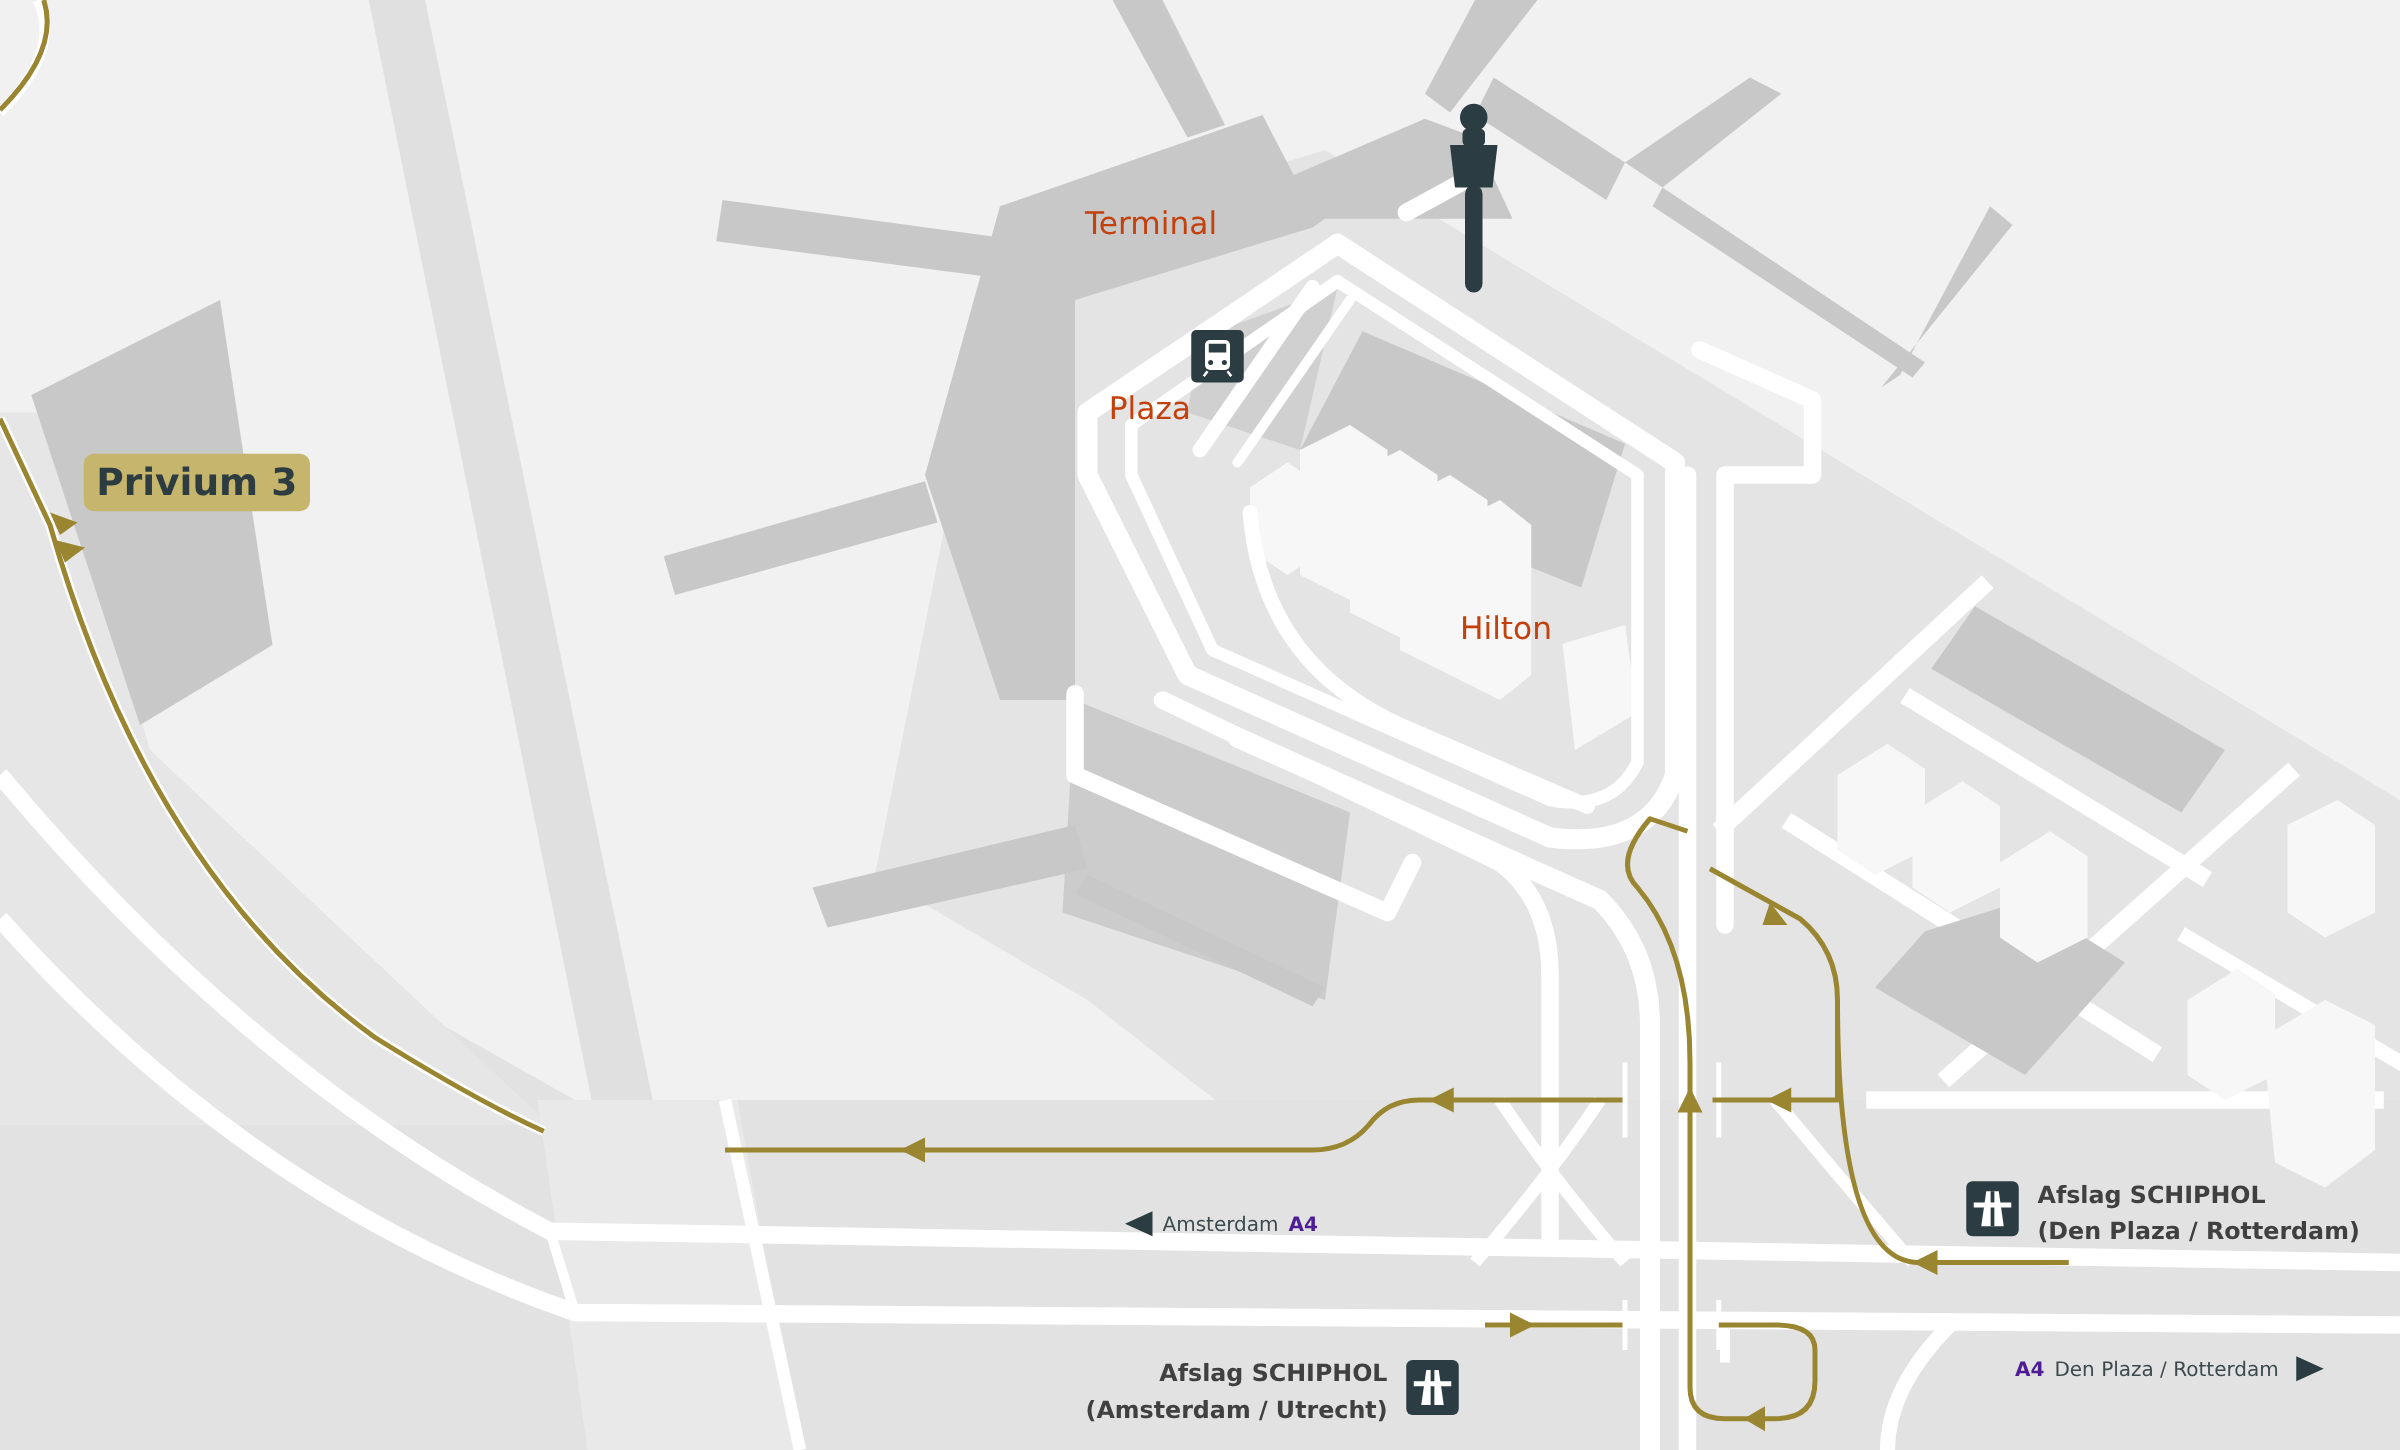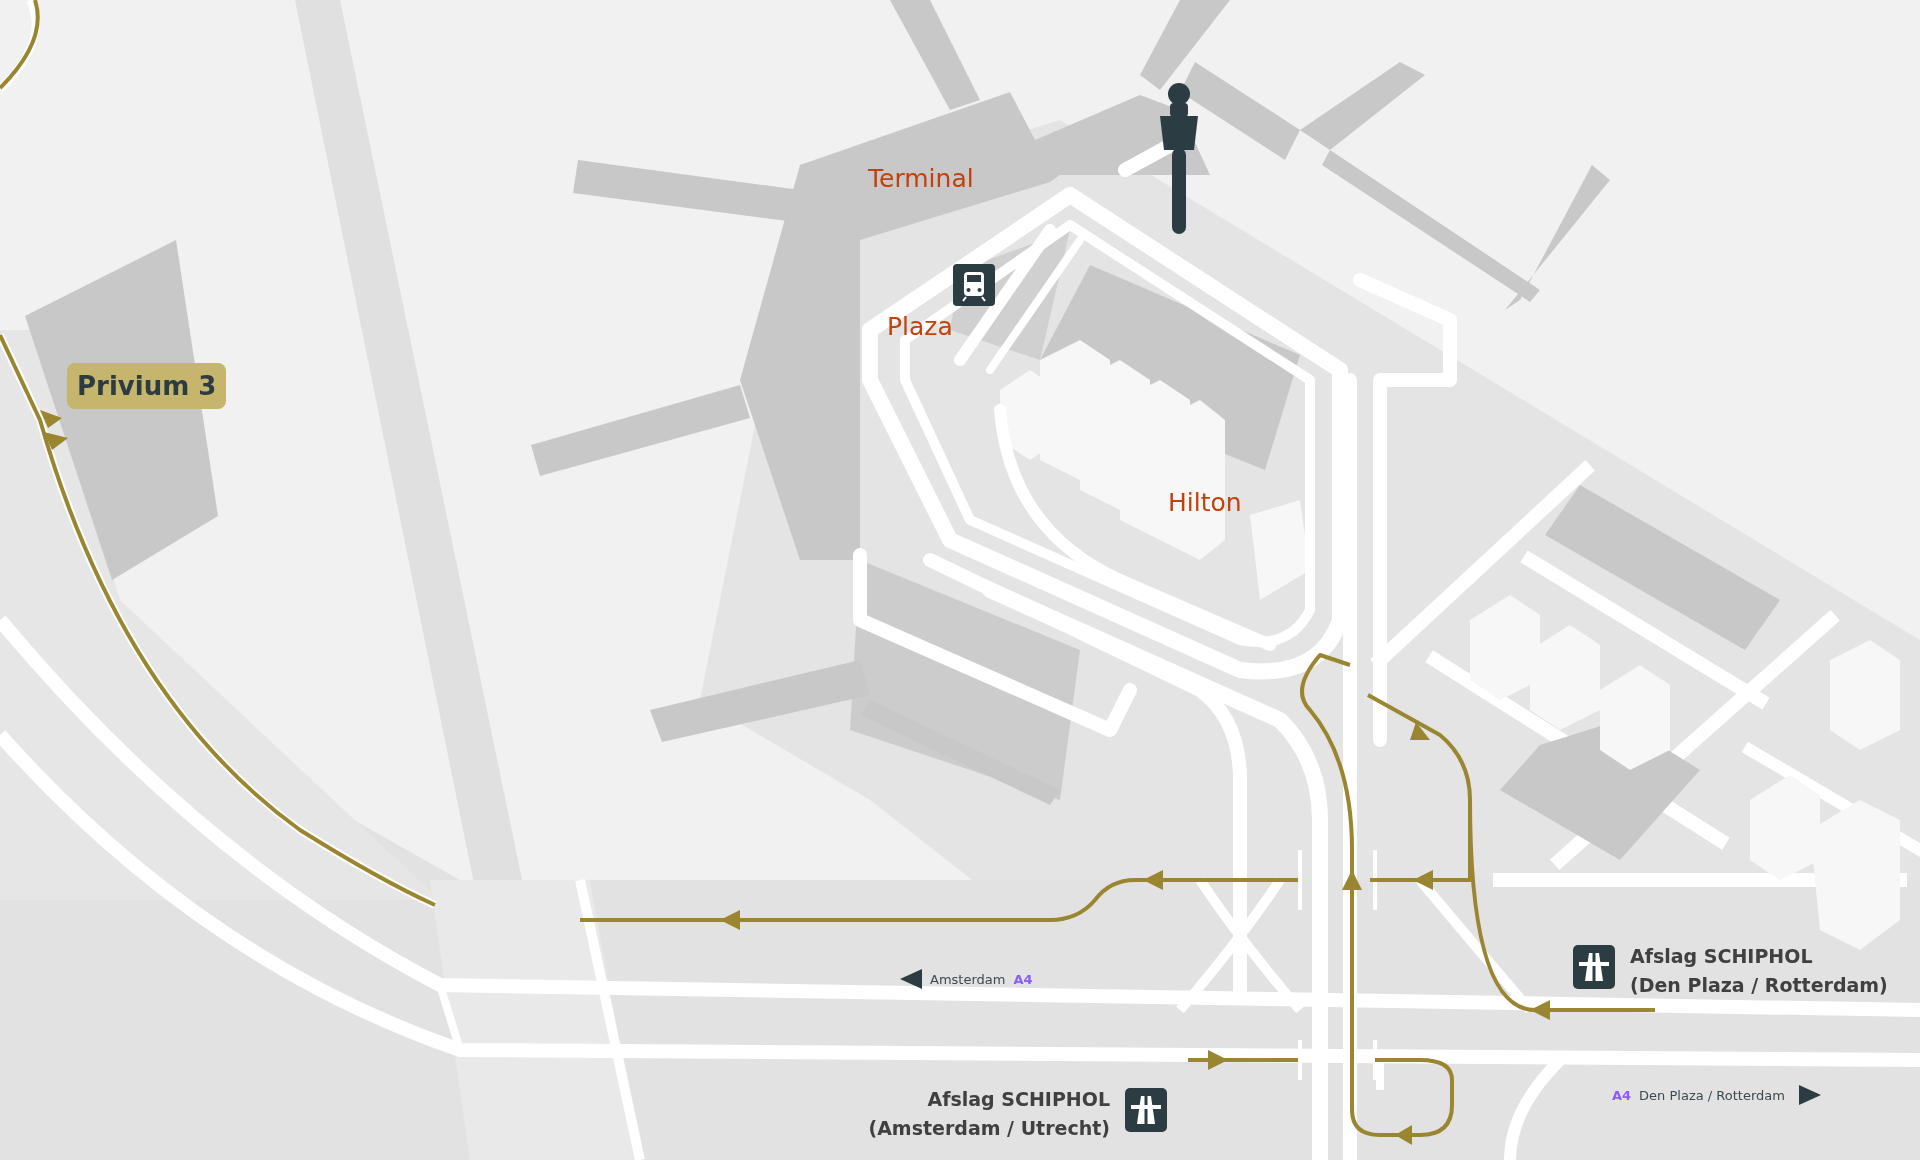--- a/index.html
+++ b/index.html
@@ -1,22 +1,22 @@
 <!DOCTYPE html>
 <html><head>
 <meta charset="utf-8">
 <style>
   html, body { margin:0; padding:0; background:#f1f1f1; }
   body { width:1920px; height:1160px; overflow:hidden; position:relative; font-family:"DejaVu Sans", sans-serif; }
   #map { position:absolute; left:0; top:0; width:1920px; height:1160px; }
   .lbl { position:absolute; color:#2b3b40; font-family:"DejaVu Sans", sans-serif; white-space:nowrap; }
   .area-label { font-size:25px; font-weight:normal; color:#c2410c; }
-  .privium { position:absolute; left:67px; top:363px; height:46px; padding:0 10px; background:#c6b56c; border-radius:8px; display:flex; align-items:center; font-size:26px; font-weight:bold; color:#2d3c40; }
-  .road-label { font-size:13px; color:#3c4a4e; display:flex; align-items:center; gap:8px; }
-  .road-label b { color:#8b5cf6; }
+  .privium { position:absolute; left:67px; top:363px; height:46px; padding:0 10px; background:#c6b56c; border-radius:8px; display:flex; align-items:center; font-size:30px; font-weight:bold; color:#2d3c40; }
+  .road-label { font-size:16px; color:#3c4a4e; display:flex; align-items:center; gap:8px; }
+  .road-label b { color:#4c1d95; }
   .exit { position:absolute; font-size:19px; color:#404040; font-weight:bold; line-height:29px; }
   .sign-icon { position:absolute; width:42px; height:44px; background:#2b3d42; border-radius:5px; }
   .tri-left { width:0; height:0; border-top:10px solid transparent; border-bottom:10px solid transparent; border-right:22px solid #2b3d42; display:inline-block; }
   .tri-right { width:0; height:0; border-top:10px solid transparent; border-bottom:10px solid transparent; border-left:22px solid #2b3d42; display:inline-block; }
   .train-icon { position:absolute; left:953px; top:264px; width:42px; height:42px; background:#2b3d42; border-radius:4px; }
 </style>
 </head>
 <body>
 
 <svg id="map" viewBox="0 0 1920 1160" xmlns="http://www.w3.org/2000/svg">

